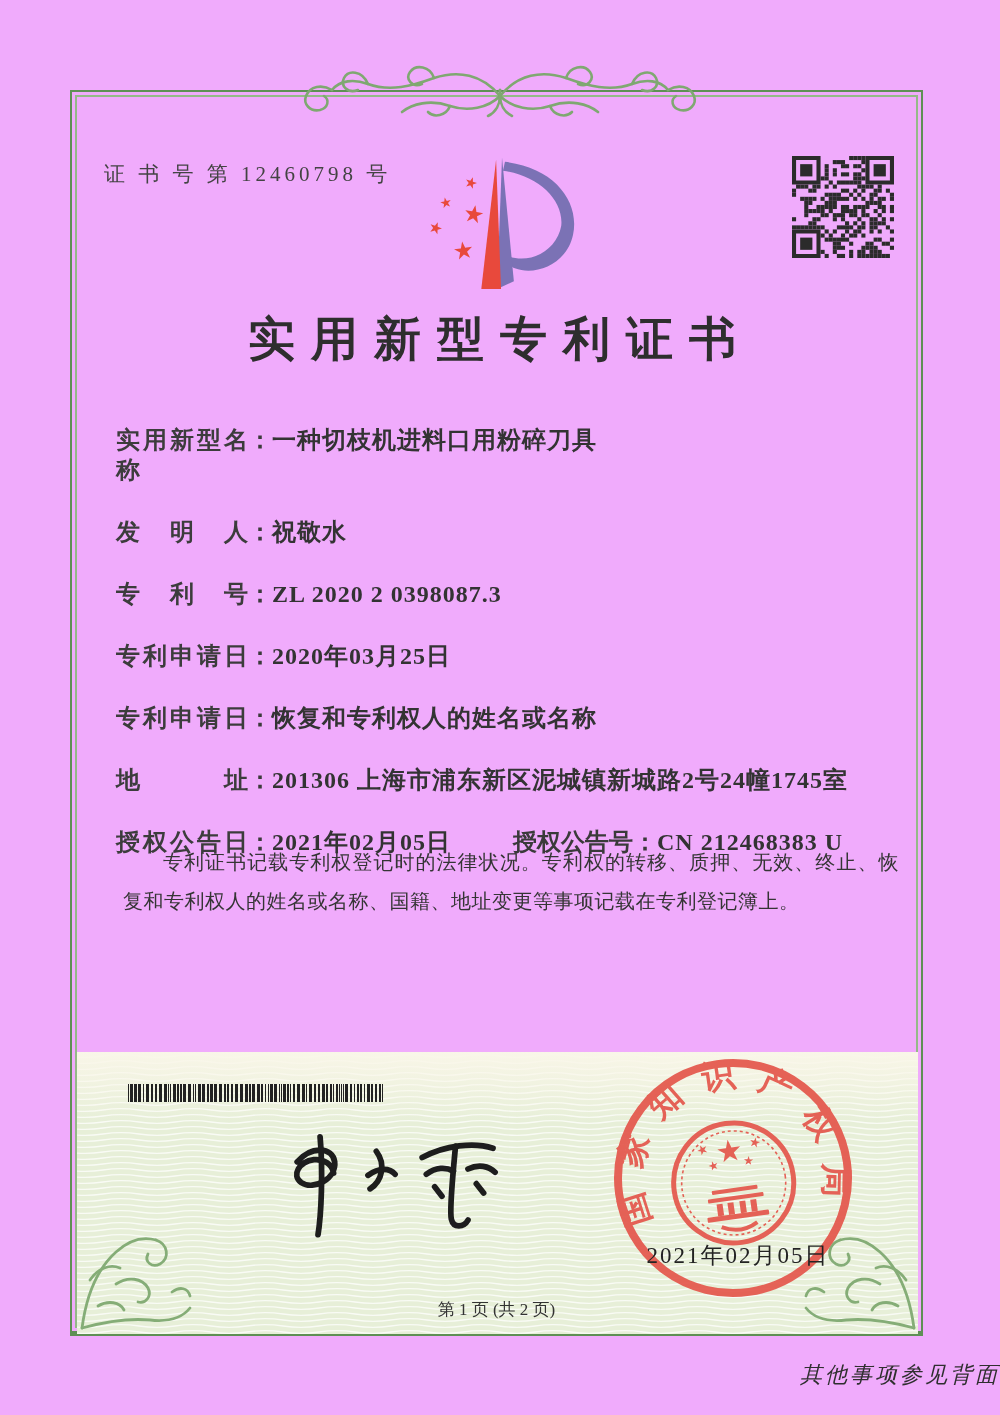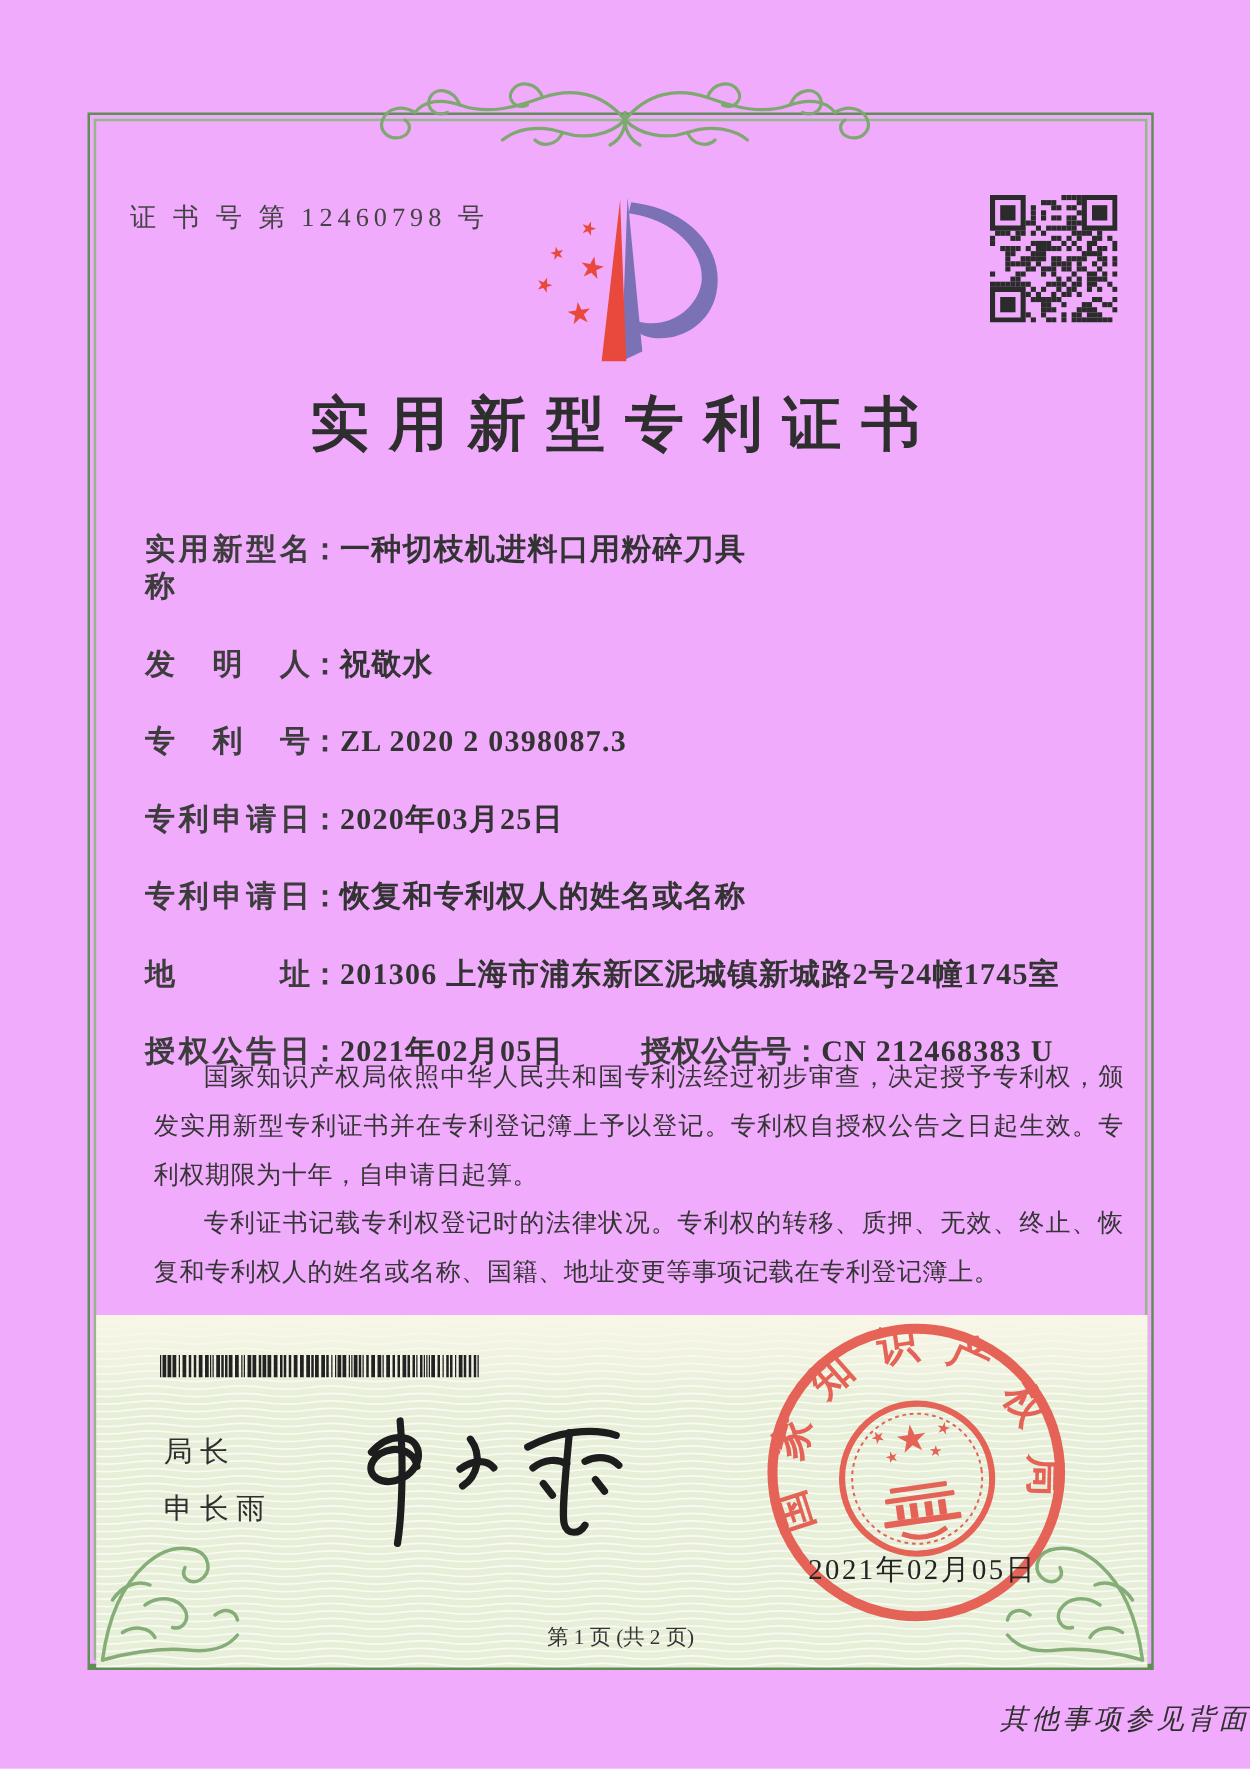--- a/index.html
+++ b/index.html
@@ -430,21 +430,20 @@
       <span class="fvalue">2021年02月05日</span>
       <span class="pair2">
         <span>授权公告号</span>
           <span class="fcolon">：</span>
         <span class="fvalue">CN 212468383 U</span>
       </span>
     </div>
   </div>
 
   <div class="paras">
-    <p>国家知识产权局依照中华人民共和国专利法经过初步审查，决定授予专利权，颁发实用新型专利证书并在专利登记簿上予以登记。专利权自授权公告之日起生效。专利权期限为十年，自申请日起算。</p>
     <p>专利证书记载专利权登记时的法律状况。专利权的转移、质押、无效、终止、恢复和专利权人的姓名或名称、国籍、地址变更等事项记载在专利登记簿上。</p>
   </div>
 
   <svg class="barcode" id="barcode" width="258" height="18">
       <rect x="0" y="0" width="1" height="18" fill="#222"></rect>
       <rect x="2" y="0" width="3" height="18" fill="#222"></rect>
       <rect x="6" y="0" width="3" height="18" fill="#222"></rect>
       <rect x="10" y="0" width="3" height="18" fill="#222"></rect>
       <rect x="15" y="0" width="1" height="18" fill="#222"></rect>
       <rect x="18" y="0" width="3" height="18" fill="#222"></rect>
@@ -507,24 +506,20 @@
       <rect x="229" y="0" width="2" height="18" fill="#222"></rect>
       <rect x="232" y="0" width="2" height="18" fill="#222"></rect>
       <rect x="236" y="0" width="1" height="18" fill="#222"></rect>
       <rect x="239" y="0" width="3" height="18" fill="#222"></rect>
       <rect x="243" y="0" width="2" height="18" fill="#222"></rect>
       <rect x="247" y="0" width="2" height="18" fill="#222"></rect>
       <rect x="251" y="0" width="2" height="18" fill="#222"></rect>
       <rect x="254" y="0" width="1" height="18" fill="#222"></rect>
     </svg>
 
-  <div class="director">
-    <div>局长</div>
-    <div>申长雨</div>
-  </div>
 
   <svg class="signature" viewBox="0 0 240 115">
     <g stroke="#1d1d1d" fill="none" stroke-width="5.5" stroke-linecap="round" stroke-linejoin="round">
       <path d="M28,40 C42,24 62,26 64,40 C66,56 44,68 32,60 C22,53 30,40 44,38 C54,37 62,43 63,51"></path>
       <path d="M50,16 C53,50 51,92 48,110"></path>
       <path d="M104,30 C113,42 110,58 98,66"></path>
       <path d="M96,53 C107,45 117,46 122,52"></path>
       <path d="M148,36 C170,24 198,21 216,27"></path>
       <path d="M180,25 C177,58 174,86 176,95 C178,104 188,103 192,96"></path>
       <path d="M152,52 C161,45 171,45 178,49"></path>

